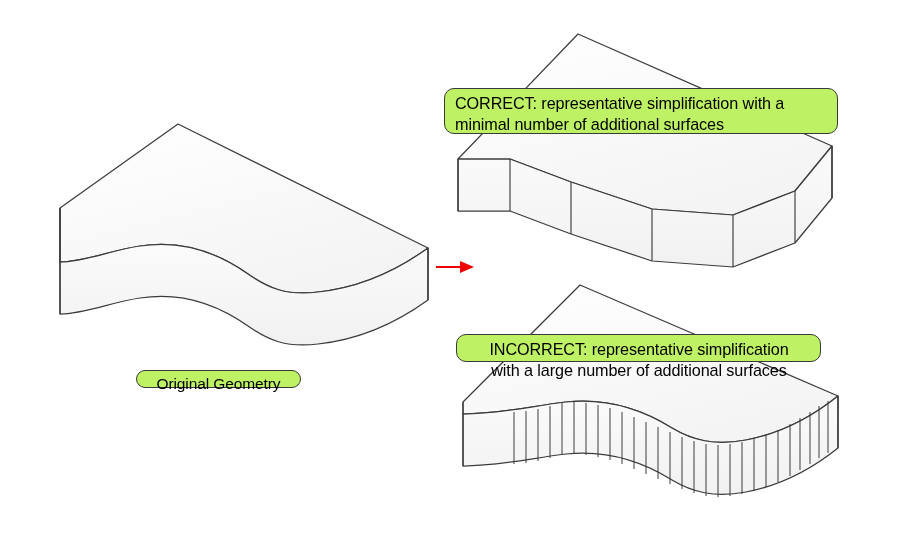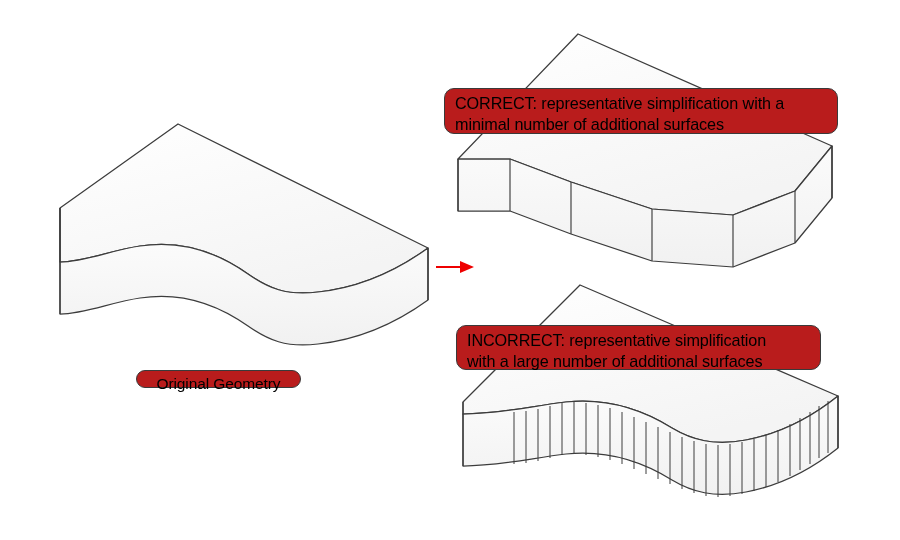--- a/index.html
+++ b/index.html
@@ -21,21 +21,21 @@
   #scene {
     position: absolute;
     top: 0;
     left: 0;
     width: 900px;
     height: 540px;
   }
   .callout {
     position: absolute;
     box-sizing: border-box;
-    background: #b91c1c;
+    background: #bef264;
     border: 1.4px solid #3a3a3a;
     border-radius: 11px;
     color: #000000;
     line-height: 1.30;
     white-space: pre-line;
     letter-spacing: -0.1px;
   }
   .callout.small {
     font-size: 15.5px;
     padding: 3px 11px 3px 11px;
@@ -54,23 +54,24 @@
     height: 18px;
   }
   #label-correct {
     left: 444px;
     top: 88px;
     width: 394px;
     height: 46px;
   }
   #label-incorrect {
     left: 456px;
-    top: 325px;
+    top: 334px;
     width: 365px;
-    height: 45px;
+    height: 28px;
+    text-align: center;
   }
 </style>
 </head>
 <body>
 
 <div id="canvas">
 
   <svg id="scene" viewBox="0 0 900 540" xmlns="http://www.w3.org/2000/svg">
 
     <defs>

